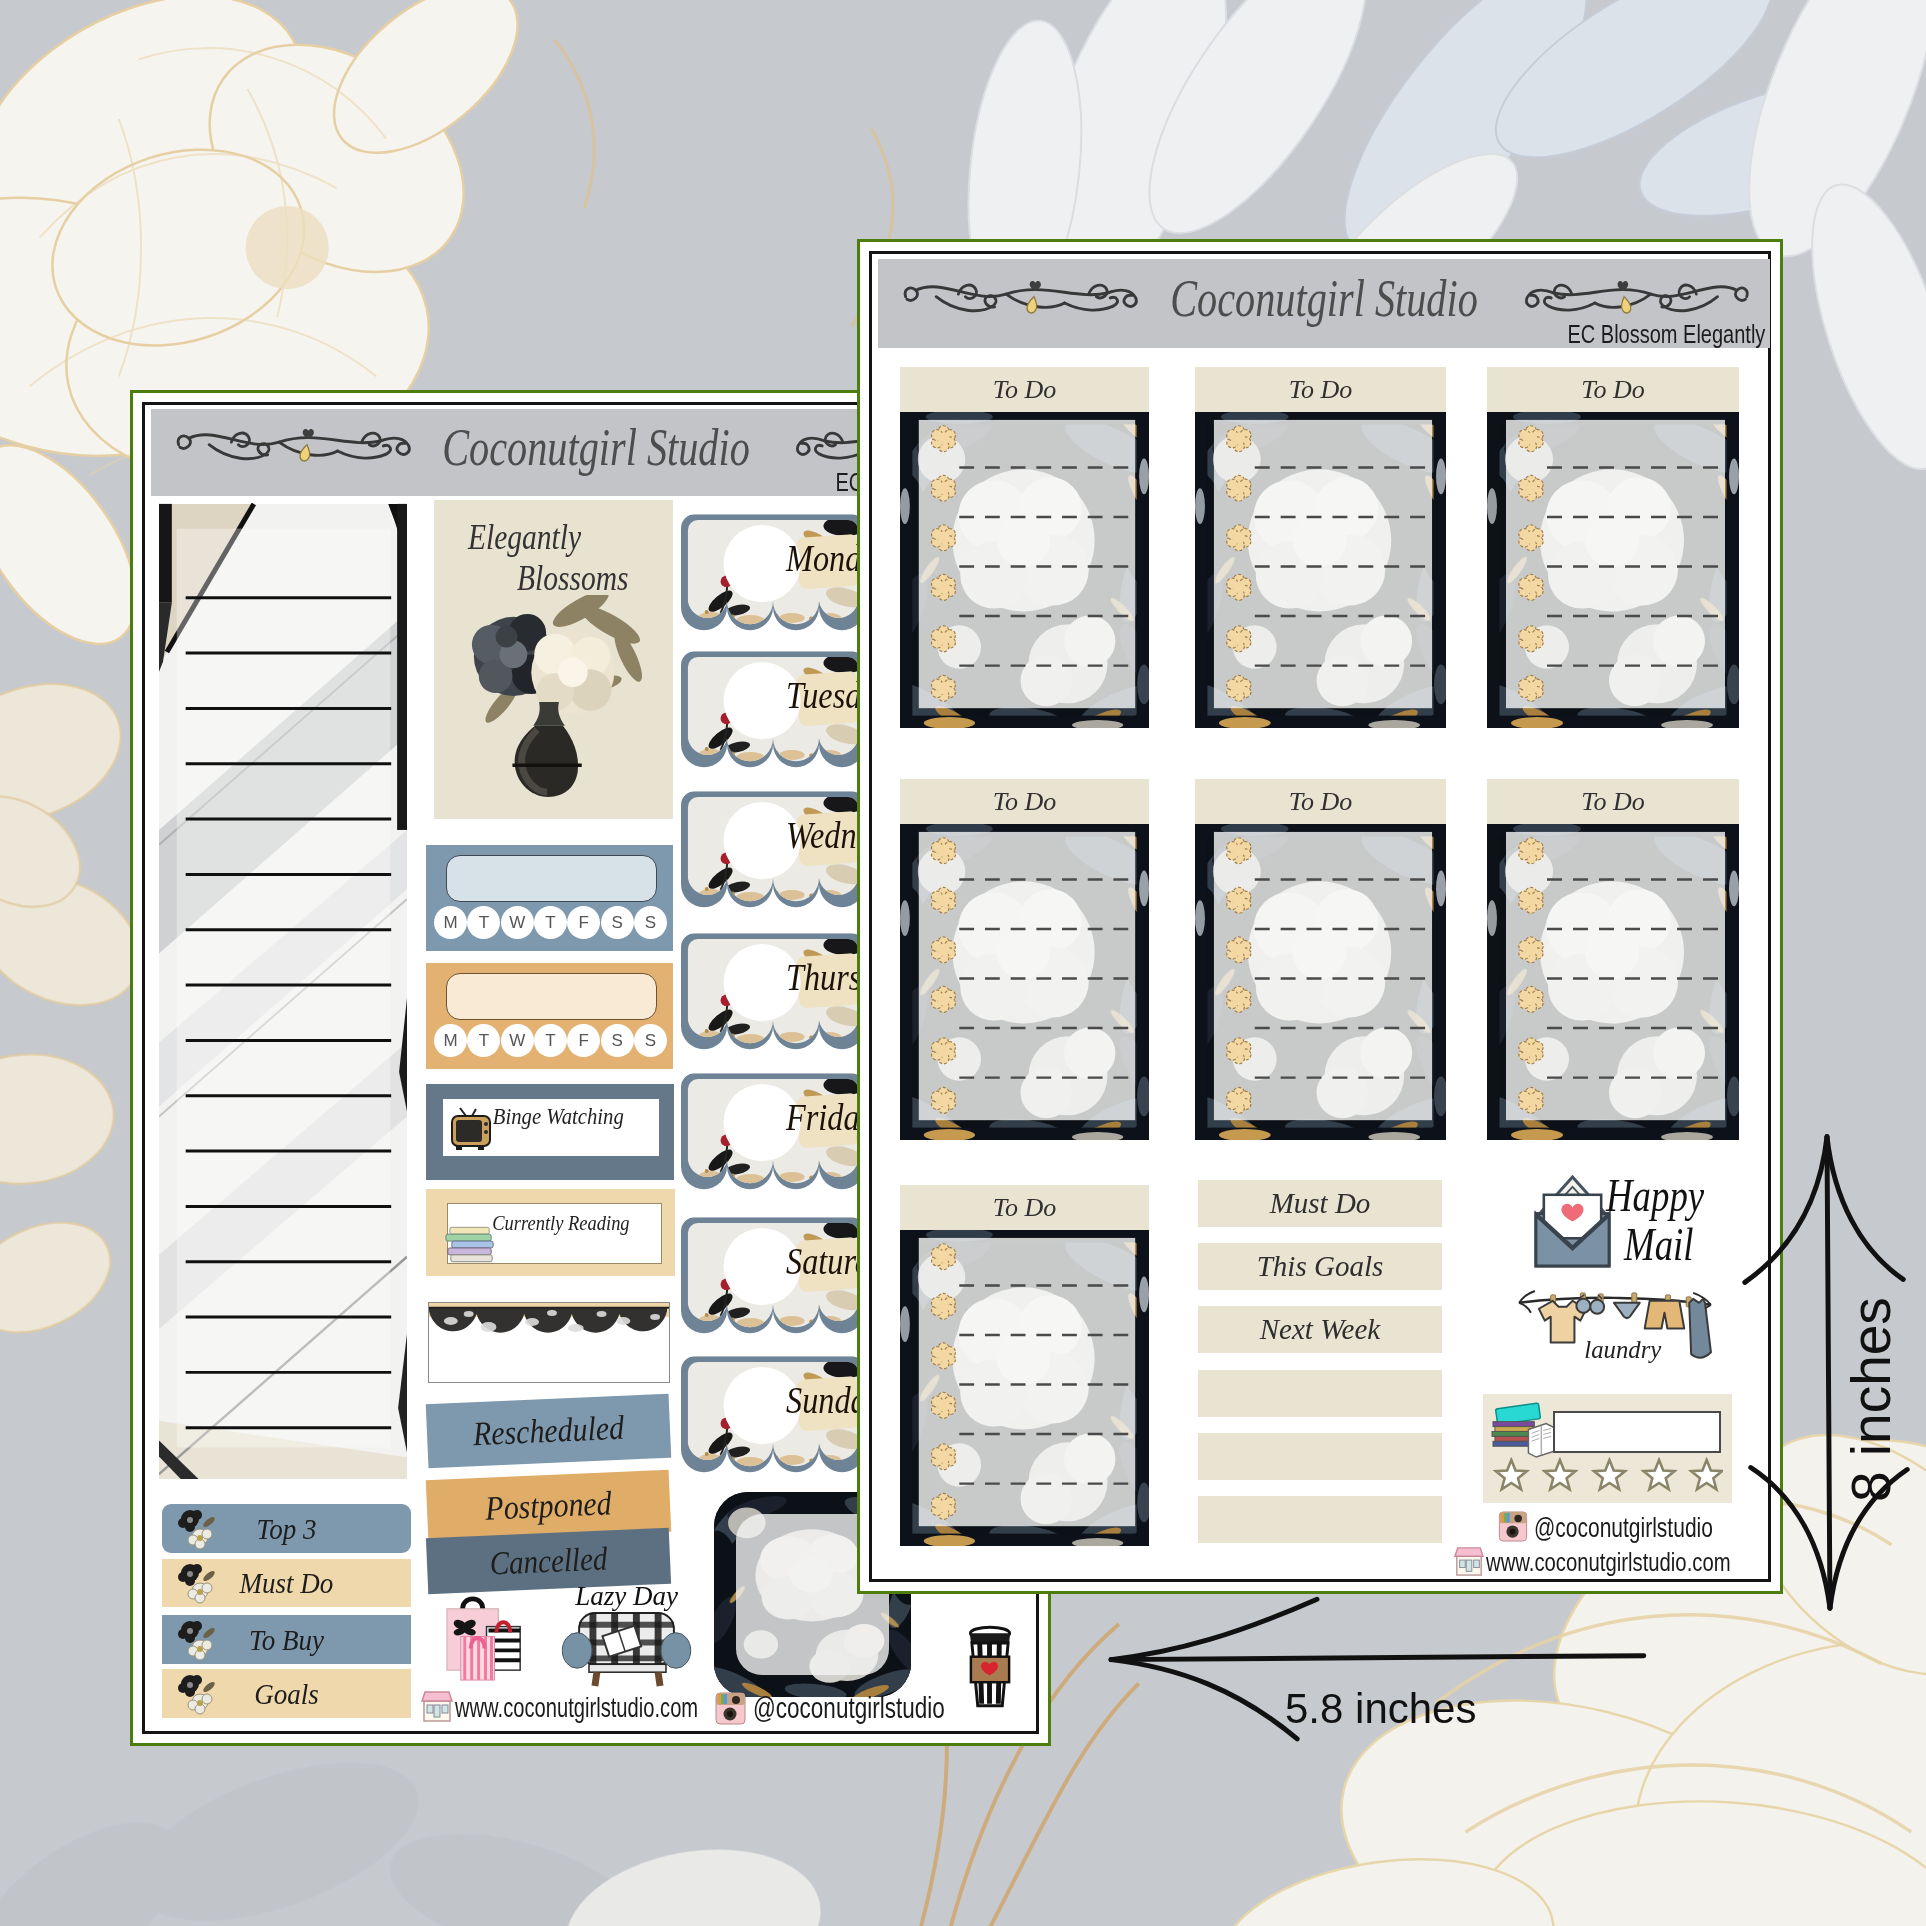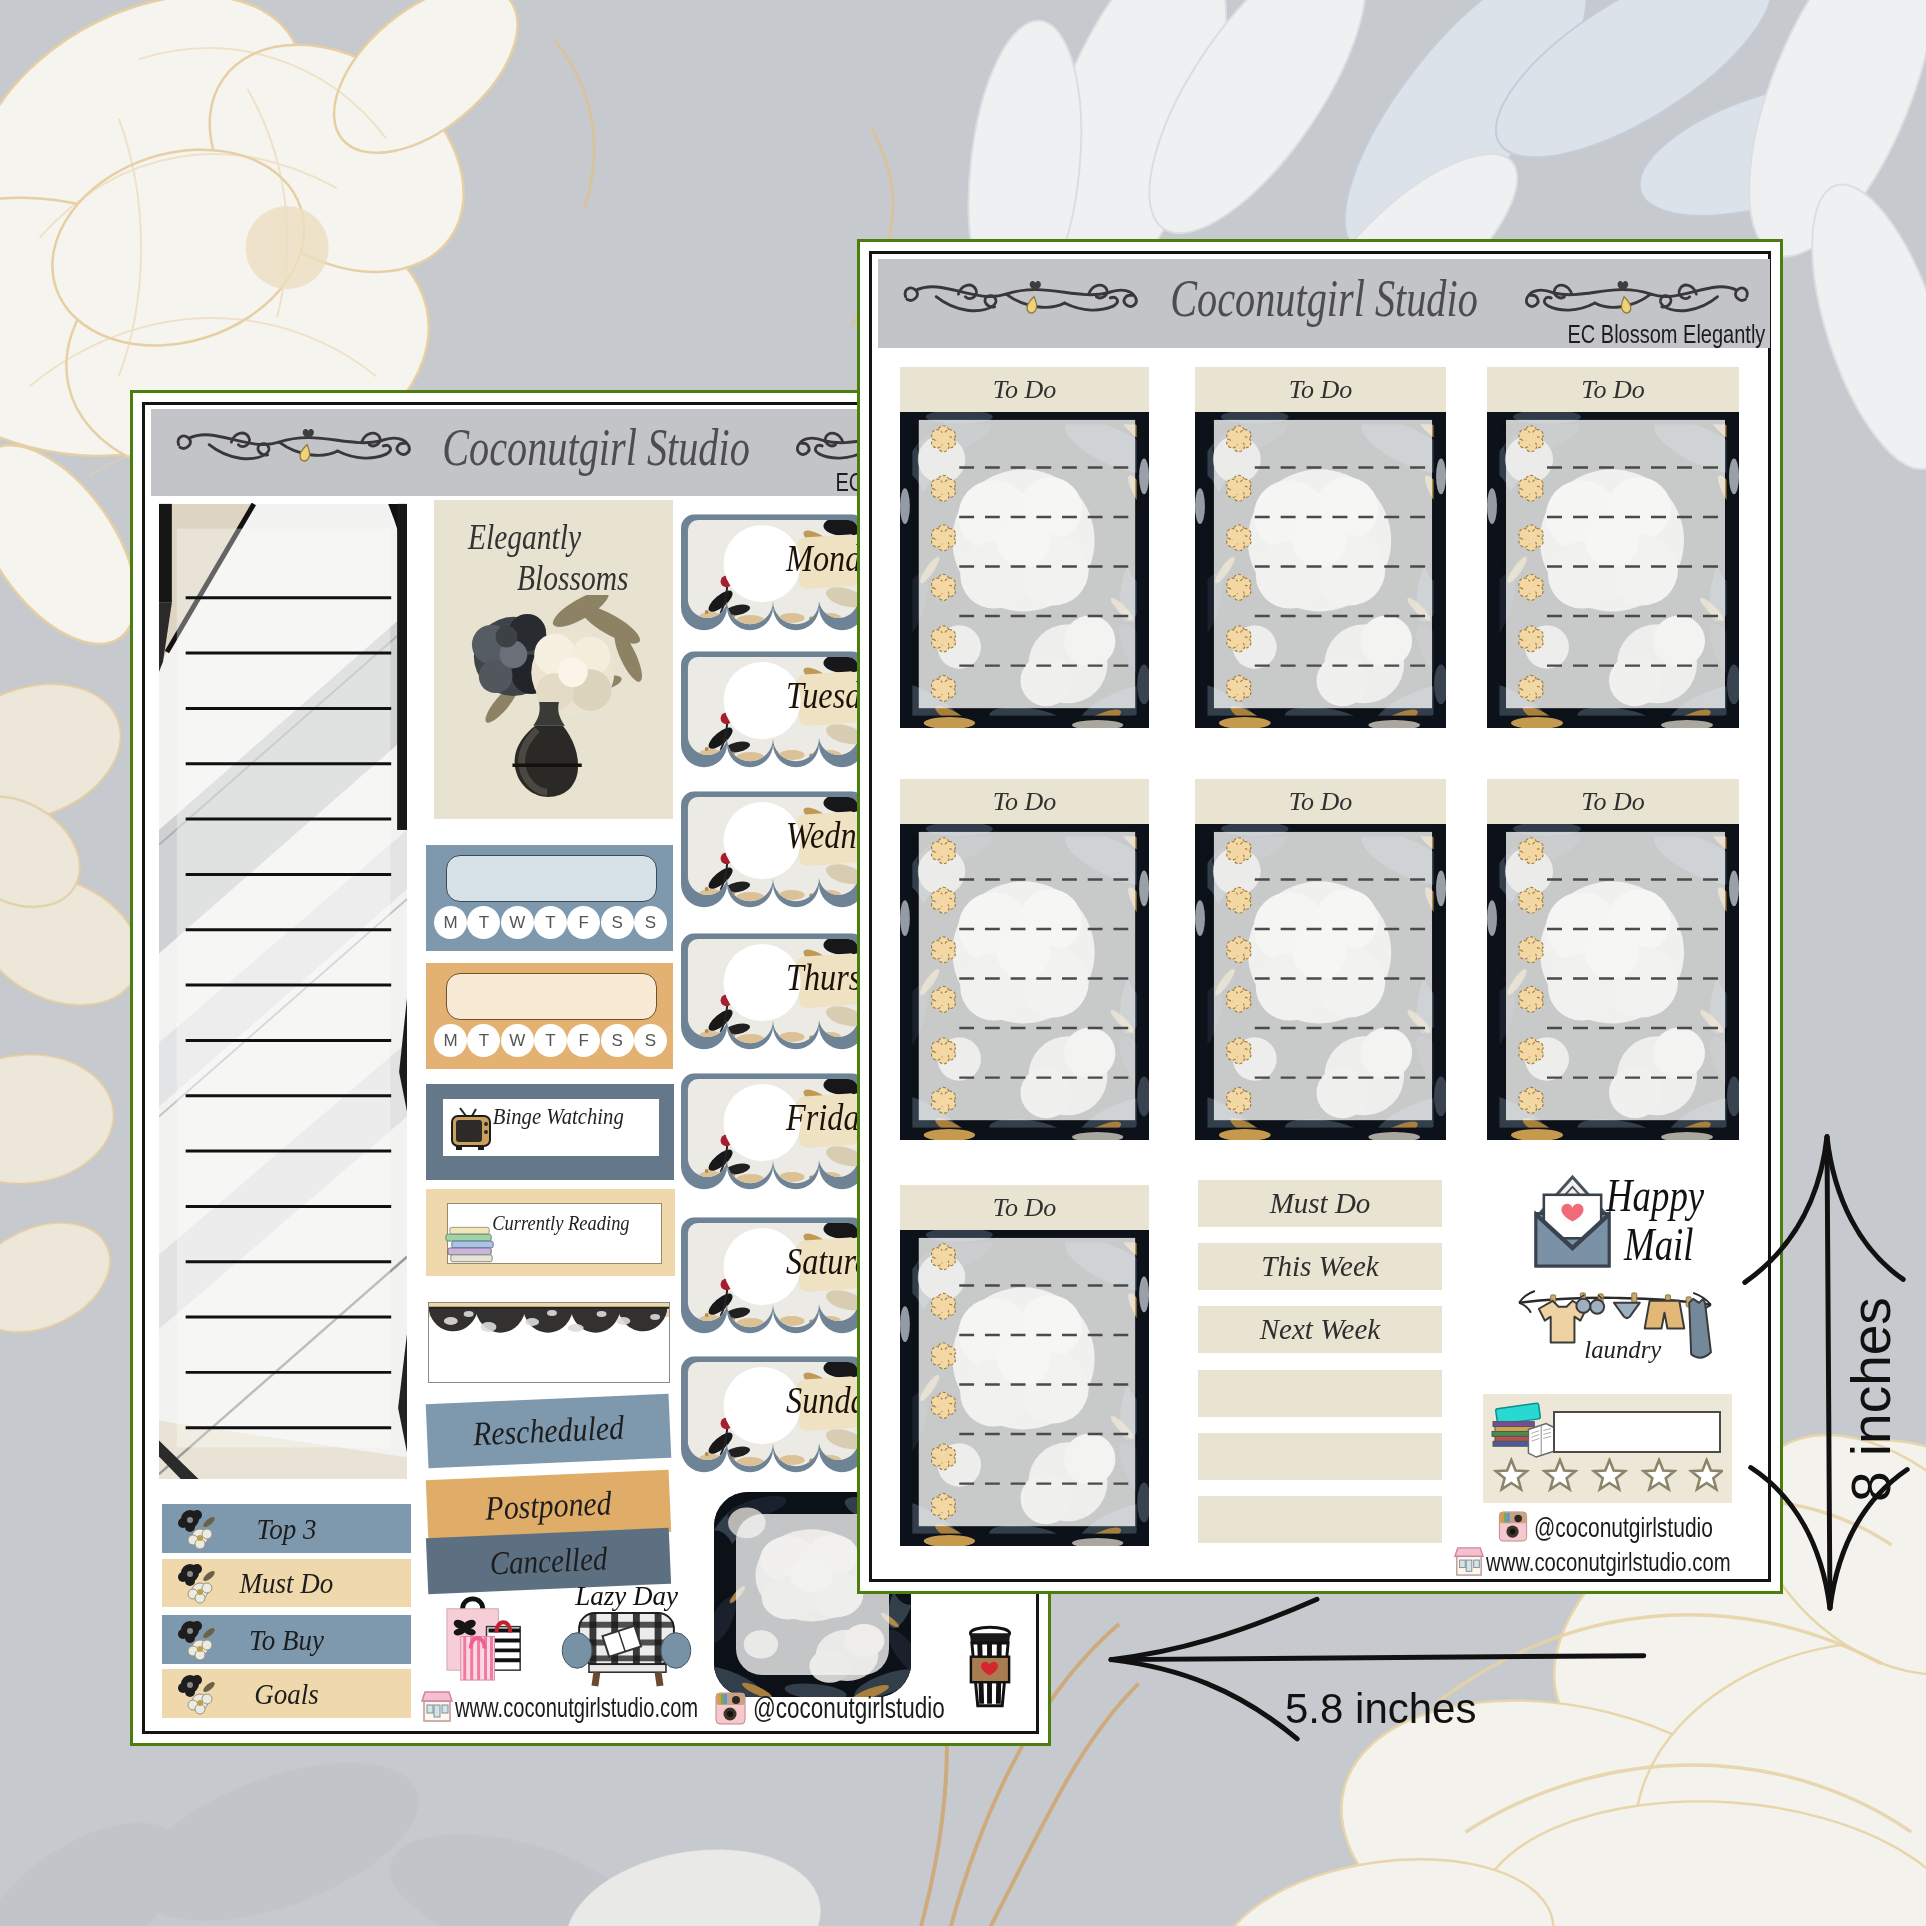--- a/index.html
+++ b/index.html
@@ -443,21 +443,21 @@
     </div>
 
     <div class="bar" style="left:294px;top:1082px;width:243px;height:62px;background:#e0ad69;transform:rotate(-2.5deg);">
       <span class="lbl" style="font-size:34px;line-height:62px;transform:scaleX(0.88);display:block;">Postponed</span>
     </div>
 
     <div class="bar" style="left:294px;top:1140px;width:243px;height:56px;background:#5d7081;transform:rotate(-2.5deg);">
       <span class="lbl" style="font-size:33px;line-height:56px;transform:scaleX(0.88);display:block;">Cancelled</span>
     </div>
 
-    <div class="bar" style="left:29px;top:1111px;width:249px;height:49px;background:#7e99ae;">
+    <div class="bar" style="left:29px;top:1111px;width:249px;height:49px;background:#7e99ae;border-radius:9px;">
       <svg class="abs" style="left:14px;top:3px" width="40" height="44" viewBox="0 0 40 44">
             <use href="#flowerpair"></use>
           </svg>
       <span class="lbl" style="font-size:30px;line-height:49px;transform:scaleX(0.9);display:block;">Top 3</span>
     </div>
 
     <div class="bar" style="left:29px;top:1166px;width:249px;height:48px;background:#efd8ab;">
       <svg class="abs" style="left:14px;top:2px" width="40" height="44" viewBox="0 0 40 44">
             <use href="#flowerpair"></use>
           </svg>
@@ -697,21 +697,21 @@
       <div class="photo"><svg width="249" height="316" viewBox="0 0 252 319" preserveAspectRatio="none">
               <use href="#todophoto"></use>
             </svg></div>
     </div>
 
     <div class="bar" style="left:338px;top:938px;width:244px;height:47px;background:#e9e4d1;">
       <span class="lbl" style="font-size:29px;line-height:47px;color:#2e2e2e;">Must Do</span>
     </div>
 
     <div class="bar" style="left:338px;top:1001px;width:244px;height:47px;background:#e9e4d1;">
-      <span class="lbl" style="font-size:29px;line-height:47px;color:#2e2e2e;">This Week</span>
+      <span class="lbl" style="font-size:29px;line-height:47px;color:#2e2e2e;">This Goals</span>
     </div>
 
     <div class="bar" style="left:338px;top:1064px;width:244px;height:47px;background:#e9e4d1;">
       <span class="lbl" style="font-size:29px;line-height:47px;color:#2e2e2e;">Next Week</span>
     </div>
 
     <div class="bar" style="left:338px;top:1128px;width:244px;height:47px;background:#e9e4d1;"></div>
 
     <div class="bar" style="left:338px;top:1191px;width:244px;height:47px;background:#e9e4d1;"></div>
 

